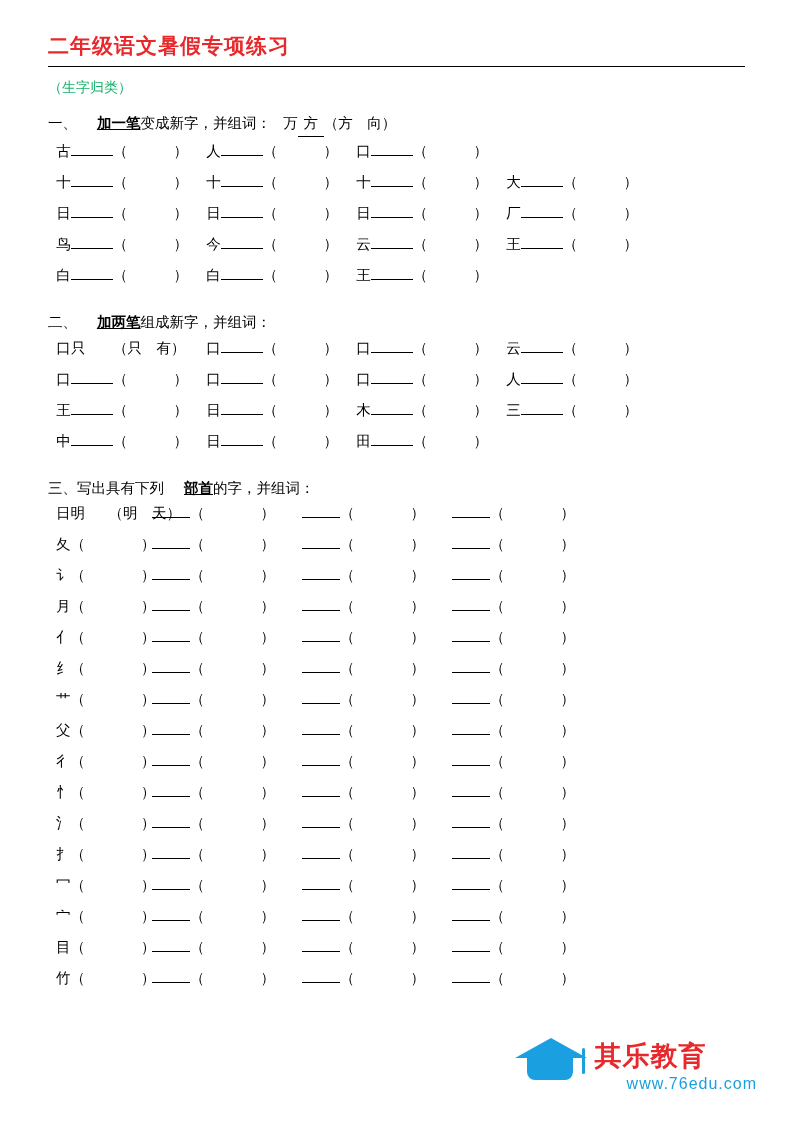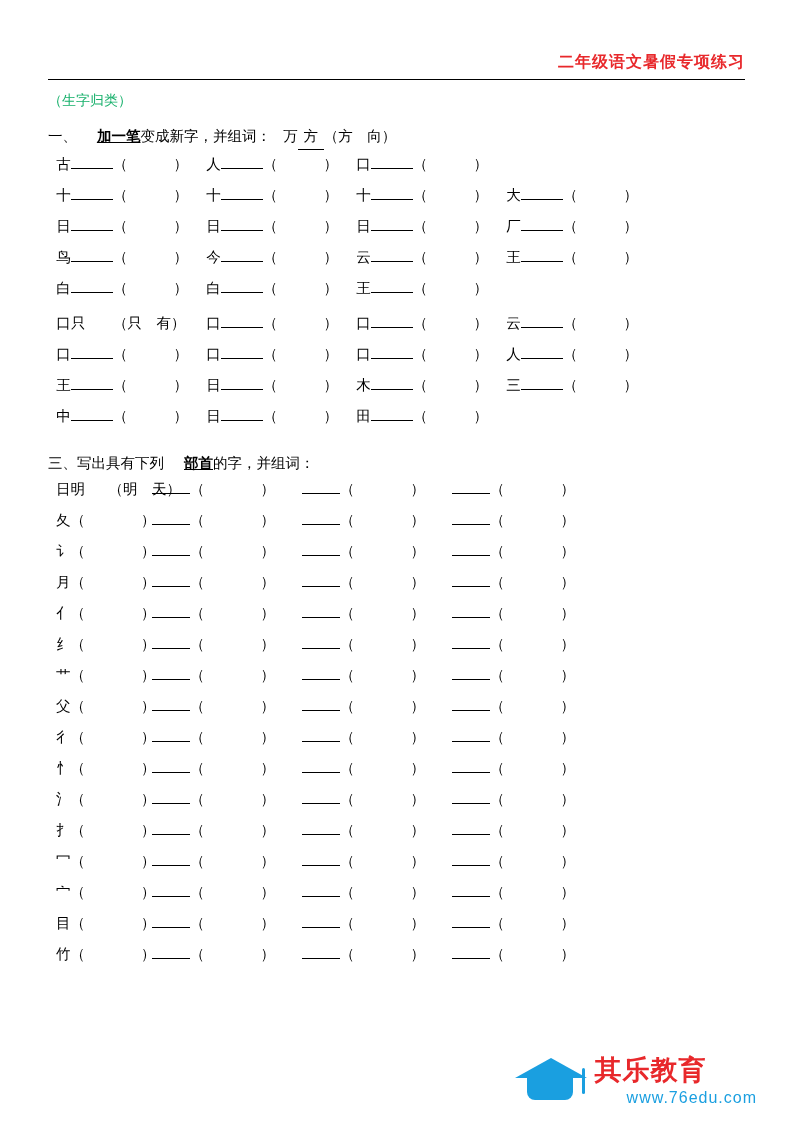--- a/index.html
+++ b/index.html
@@ -15,26 +15,26 @@
     color: #000000;
   }
   .page {
     position: relative;
     width: 793px;
     height: 1122px;
     box-sizing: border-box;
     padding: 0 48px;
   }
   .title {
-    text-align: right;
+    text-align: left;
     color: #e8282b;
     font-weight: bold;
-    font-size: 16px;
+    font-size: 21px;
     letter-spacing: 1px;
-    padding-top: 52px;
+    padding-top: 32px;
     font-family: "Liberation Sans", "DejaVu Sans", sans-serif;
   }
   .title-rule {
     border-bottom: 1px solid #000;
     margin-top: 6px;
   }
   .subtitle {
     color: #17b06b;
     font-size: 14px;
     margin-top: 12px;
@@ -115,23 +115,23 @@
   }
   .grid3 .cell { width: 150px; }
   .grid3 .paren { width: 84px; }
   .grid3 .paren .inner { width: 54px; }
   .grid3 .row { height: 31px; }
 
   
   .logo {
     position: absolute;
     right: 36px;
-    bottom: 10px;
+    bottom: 30px;
     display: flex;
-    align-items: center;
+    align-items: flex-end;
   }
   .cap-wrap {
     width: 74px;
     height: 62px;
     position: relative;
     margin-right: 8px;
   }
   .cap-top {
     position: absolute;
     left: 2px;
@@ -287,20 +287,23 @@
           <span class="paren"><span class="lp">（</span><span class="inner"></span><span class="rp">）</span></span>
         </div>
       <div class="cell">
           <span class="ch">王</span>
           <span class="blank w42"></span>
           <span class="paren"><span class="lp">（</span><span class="inner"></span><span class="rp">）</span></span>
         </div>
     </div>
   </div>
 
+  <div class="section-head">
+    <span>二、</span><span class="u">加两笔</span><span>组成新字，并组词：</span>
+  </div>
   <div class="rows grid4">
     <div class="row">
       <div class="cell">
           <span class="ch">口</span>
           <span class="blank-filled" style="min-width:42px;">只</span>
           <span>（只　有）</span>
         </div>
       <div class="cell">
           <span class="ch">口</span>
           <span class="blank w42"></span>

